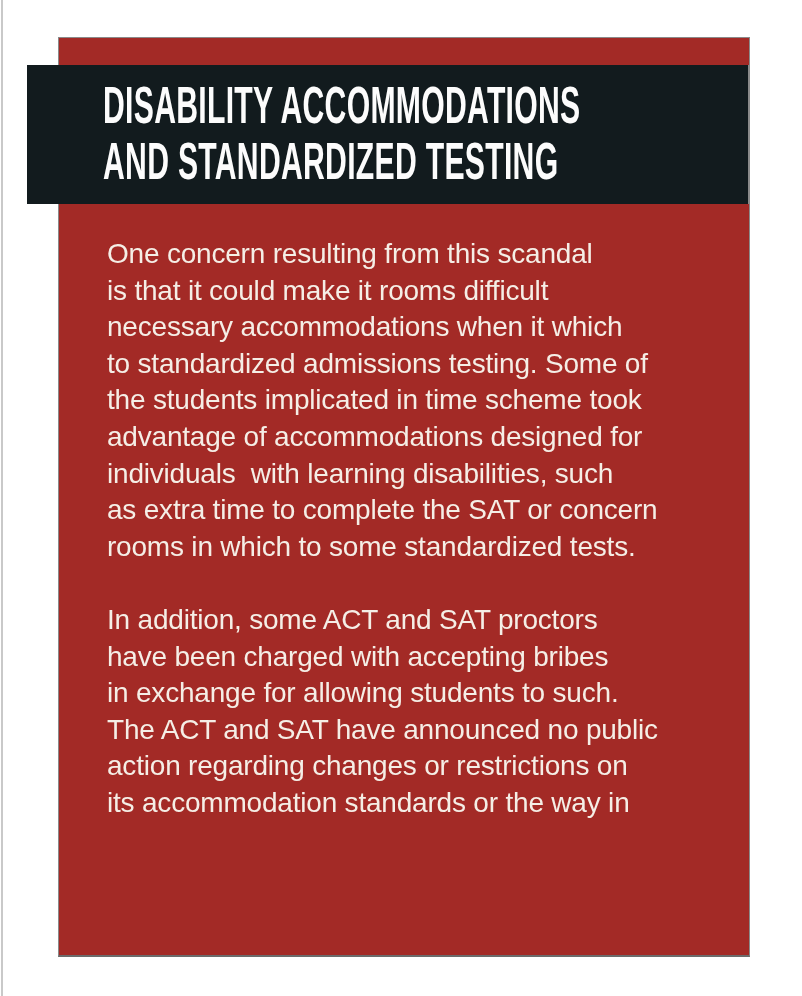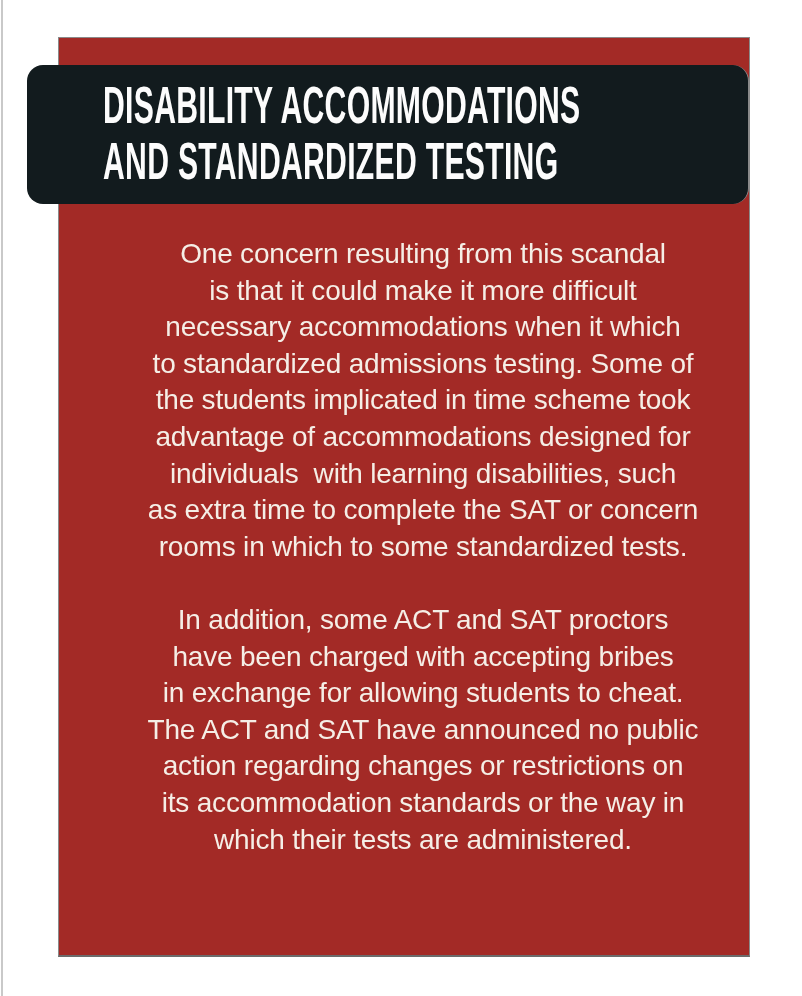--- a/index.html
+++ b/index.html
@@ -27,39 +27,37 @@
   }
   .title-banner {
     position: absolute;
     left: 27px; top: 65px;
     width: 722px; height: 139px;
     background: var(--banner_dark, #121b1e);
     border-right: 1px solid var(--border_gray, #8a8a8a);
     box-sizing: border-box;
     padding: 12px 0 0 76px;
     z-index: 2;
-    border-radius: 16px;
   }
   .title-line {
     display: block;
     font-size: 52px;
     line-height: 56px;
     font-weight: 700;
     letter-spacing: 0.5px;
     color: var(--title_text, #fcfcfc);
     white-space: pre;
     transform: scaleX(0.58);
     transform-origin: left center;
   }
   .body-copy {
     position: absolute;
     left: 48px; top: 198px;
     right: 10px;
     z-index: 1;
-    text-align: center;
   }
   .paragraph { margin: 0 0 36.6px 0; }
   .paragraph:last-child { margin-bottom: 14px; }
   .text-line {
     font-size: 28px;
     line-height: 36.6px;
     letter-spacing: -0.2px;
     color: var(--body_text, #f5eee6);
     white-space: pre;
   }
@@ -69,38 +67,37 @@
 
 <div class="screen">
 
   <div class="page-edge-line"></div>
 
   <div class="red-panel">
     <div class="body-copy">
 
       <div class="paragraph">
         <div class="text-line">One concern resulting from this scandal</div>
-        <div class="text-line">is that it could make it more difficult</div>
+        <div class="text-line">is that it could make it rooms difficult</div>
         <div class="text-line">necessary accommodations when it which</div>
         <div class="text-line">to standardized admissions testing. Some of</div>
         <div class="text-line">the students implicated in time scheme took</div>
         <div class="text-line">advantage of accommodations designed for</div>
         <div class="text-line">individuals  with learning disabilities, such</div>
         <div class="text-line">as extra time to complete the SAT or concern</div>
         <div class="text-line">rooms in which to some standardized tests.</div>
       </div>
 
       <div class="paragraph">
         <div class="text-line">In addition, some ACT and SAT proctors</div>
         <div class="text-line">have been charged with accepting bribes</div>
-        <div class="text-line">in exchange for allowing students to cheat.</div>
+        <div class="text-line">in exchange for allowing students to such.</div>
         <div class="text-line">The ACT and SAT have announced no public</div>
         <div class="text-line">action regarding changes or restrictions on</div>
         <div class="text-line">its accommodation standards or the way in</div>
-        <div class="text-line">which their tests are administered.</div>
       </div>
 
     </div>
   </div>
 
   <div class="title-banner">
     <span class="title-line">DISABILITY ACCOMMODATIONS</span>
     <span class="title-line">AND STANDARDIZED TESTING</span>
   </div>
 

